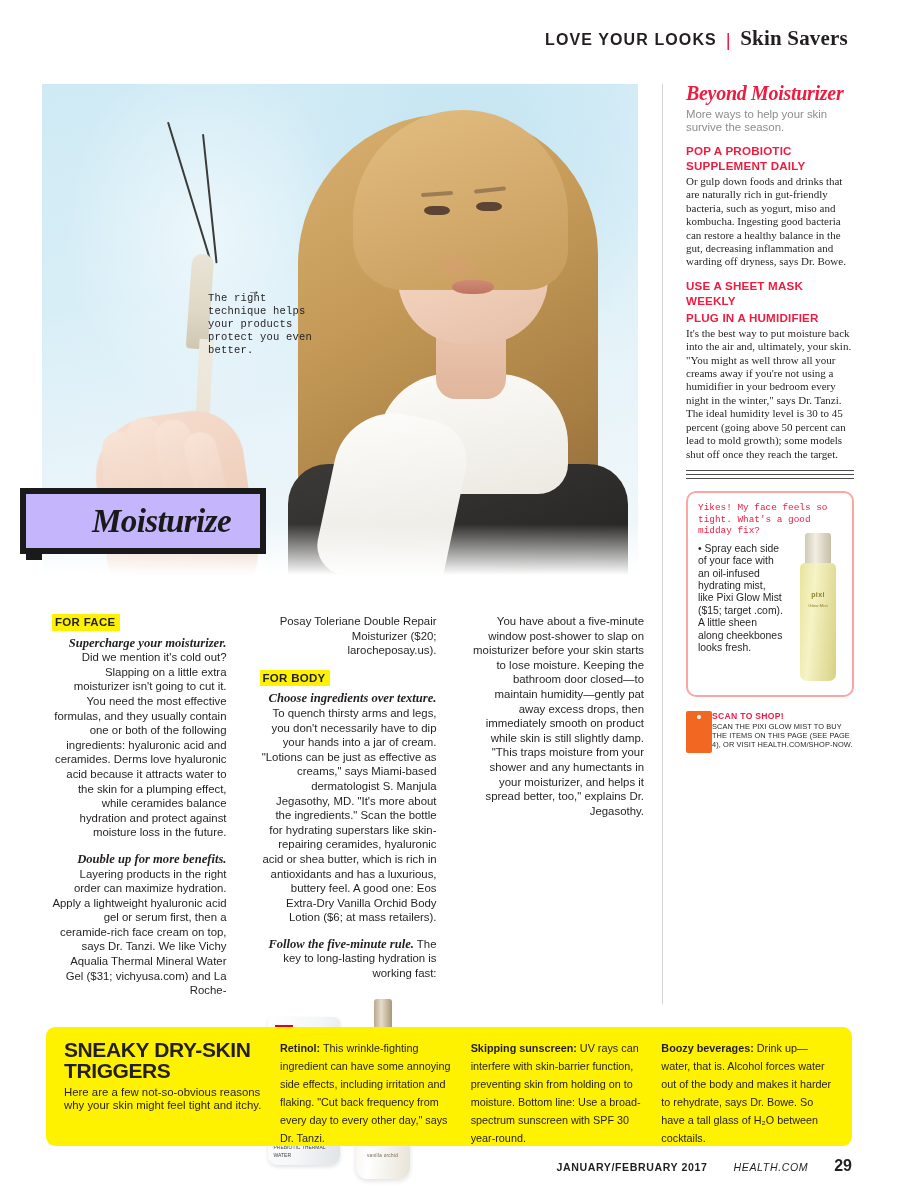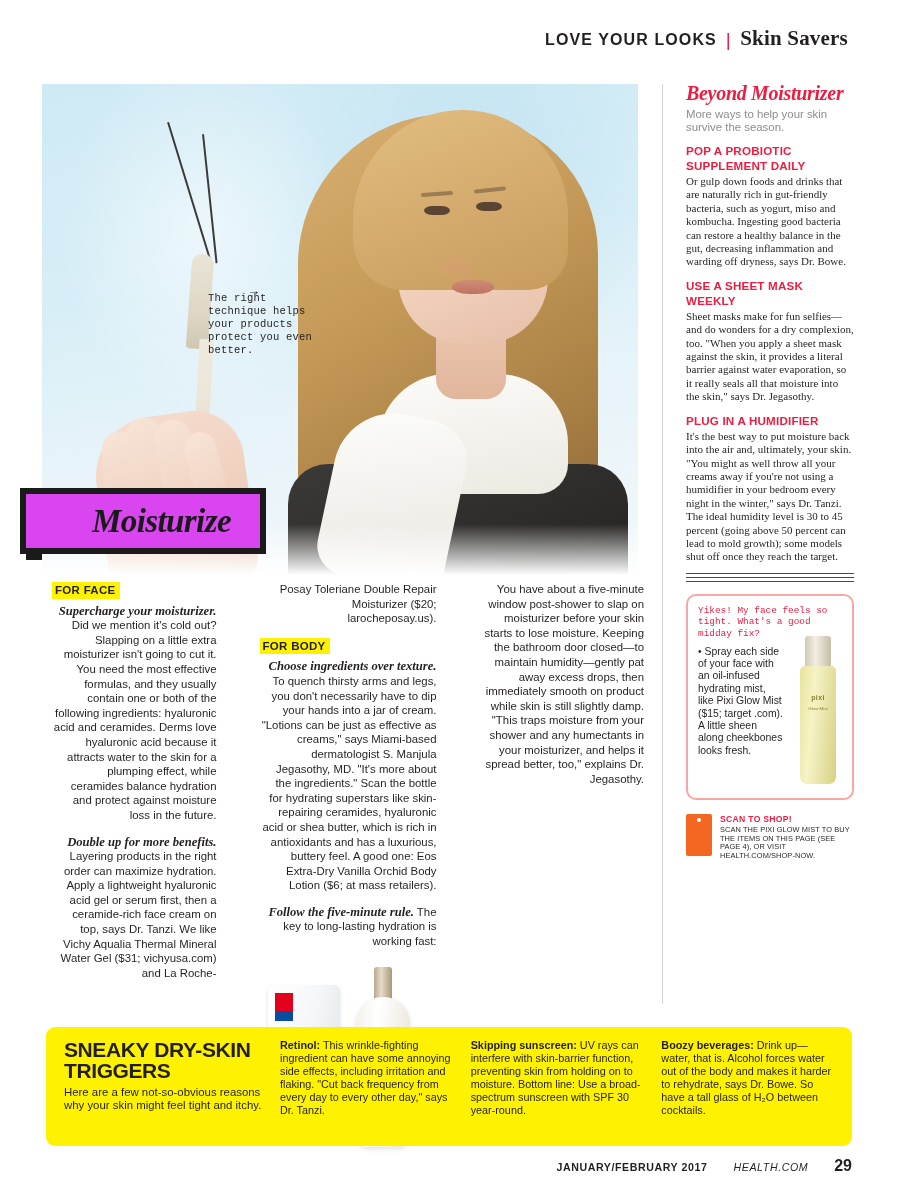--- a/index.html
+++ b/index.html
@@ -258,21 +258,21 @@
     font-family: "Liberation Mono", monospace;
   }
 
   
   .moist-block {
     position: absolute;
     left: 20px;
     top: 488px;
     width: 246px;
     height: 66px;
-    background: #d946ef;
+    background: #c4b5fd;
     border: 6px solid #1a1a1a;
     box-sizing: border-box;
     display: flex;
     align-items: center;
     justify-content: center;
     padding-left: 37px;
   }
   .moist-block .word {
     font-family: "Liberation Serif", serif;
     font-weight: bold;
@@ -288,24 +288,24 @@
     width: 246px;
     height: 66px;
     background: #1a1a1a;
     z-index: -1;
   }
 
   
   .cols {
     position: absolute;
     left: 52px;
-    top: 582px;
+    top: 614px;
     width: 592px;
     display: flex;
-    gap: 14px;
+    gap: 4px;
     font-size: 11.4px;
     line-height: 14.6px;
     color: #231f20;
   }
   .col { width: 177px; margin-right: 29px; }
   .col:last-child { margin-right: 0; }
   .kicker {
     display: inline-block;
     background: #fff200;
     font-weight: bold;
@@ -558,21 +558,20 @@
     left: 0; top: 70px;
     width: 48px;
     text-align: center;
     font-size: 4.4px;
     color: #8d7f2a;
   }
 
   
   .scan {
     display: flex;
-    gap: 8px;
     margin-top: 14px;
     align-items: flex-start;
   }
   .scan-tag {
     width: 26px;
     height: 42px;
     background: #f26722;
     border-radius: 2px;
     position: relative;
     flex: none;
@@ -637,21 +636,21 @@
   }
   .yb-title .d {
     margin-top: 5px;
     font-size: 11.4px;
     line-height: 13px;
     color: #231f20;
   }
   .yb-col {
     width: 178px;
     font-size: 10.8px;
-    line-height: 13px;
+    line-height: 18px;
     color: #231f20;
   }
   .yb-col b { font-weight: bold; }
 
   
   .footer {
     position: absolute;
     right: 48px;
     bottom: 22px;
     display: flex;
@@ -793,21 +792,20 @@
 <div class="rail">
   <div class="rail-title">Beyond Moisturizer</div>
   <div class="rail-dek">More ways to help your skin survive the season.</div>
 
   <div>
     <div class="rail-head">POP A PROBIOTIC SUPPLEMENT DAILY</div>
     <p class="rail-body">Or gulp down foods and drinks that are naturally rich in gut-friendly bacteria, such as yogurt, miso and kombucha. Ingesting good bacteria can restore a healthy balance in the gut, decreasing inflammation and warding off dryness, says Dr. Bowe.</p>
   </div>
   <div>
     <div class="rail-head">USE A SHEET MASK WEEKLY</div>
-    <p class="rail-body">Sheet masks make for fun selfies—and do wonders for a dry complexion, too. "When you apply a sheet mask against the skin, it provides a literal barrier against water evaporation, so it really seals all that moisture into the skin," says Dr. Jegasothy.</p>
   </div>
   <div>
     <div class="rail-head">PLUG IN A HUMIDIFIER</div>
     <p class="rail-body">It's the best way to put moisture back into the air and, ultimately, your skin. "You might as well throw all your creams away if you're not using a humidifier in your bedroom every night in the winter," says Dr. Tanzi. The ideal humidity level is 30 to 45 percent (going above 50 percent can lead to mold growth); some models shut off once they reach the target.</p>
   </div>
 
   <div class="rail-rules">
     <div></div>
     <div></div>
     <div></div>

